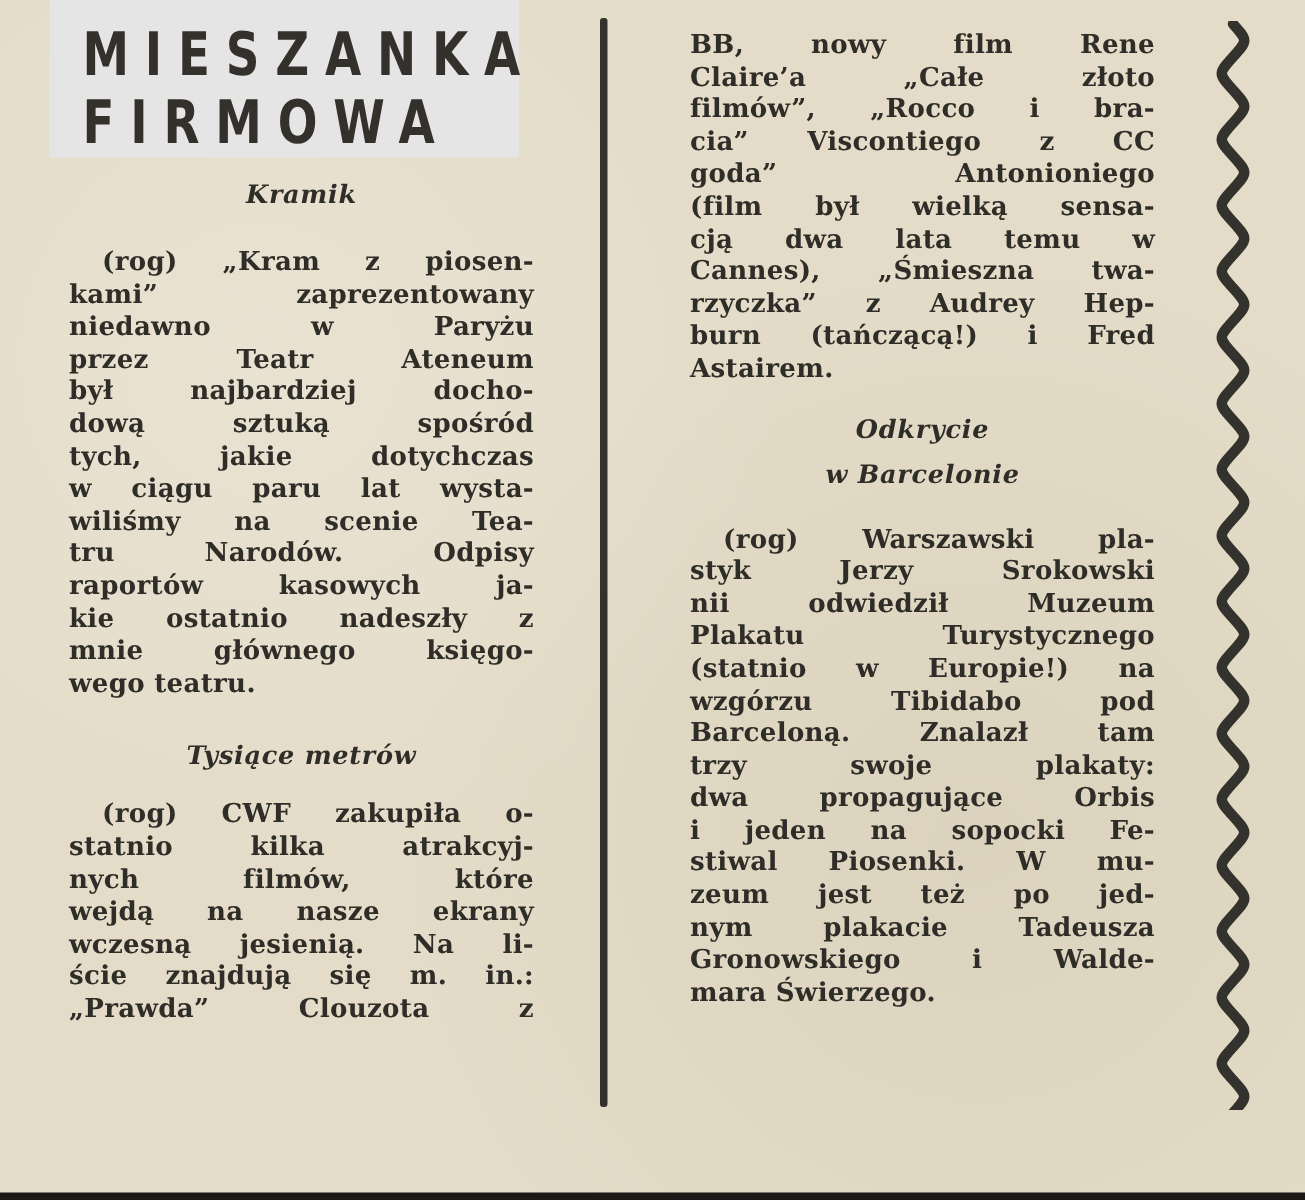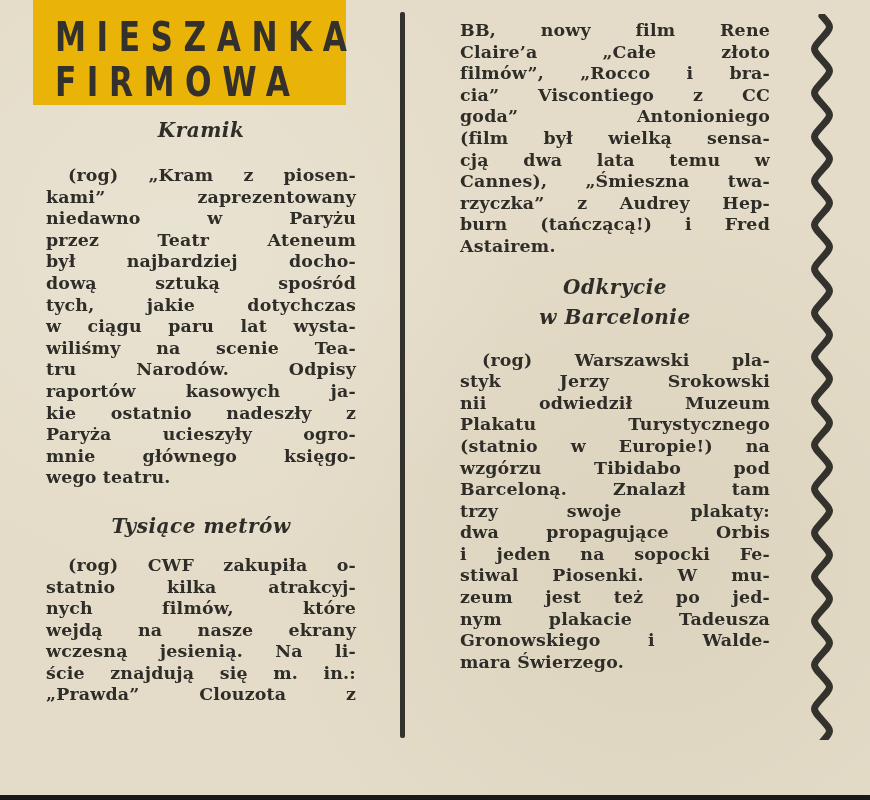--- a/index.html
+++ b/index.html
@@ -8,36 +8,36 @@
     background: #e4dcc8;
     background-image:
       radial-gradient(circle at 20% 30%, rgba(255,255,255,0.18) 0, transparent 40%),
       radial-gradient(circle at 75% 70%, rgba(150,130,100,0.10) 0, transparent 45%);
     color: #2f2d28;
     font-family: "DejaVu Serif", serif;
   }
   .bottom-strip { position: absolute; left: 0; right: 0; bottom: 0; height: 5px; background: #1a1917; }
   .masthead {
     position: absolute; left: 33px; top: 0; width: 313px; height: 105px;
-    background: #eab308;
+    background: #e5e5e5;
   }
   .masthead-line {
     position: absolute; left: 22px; right: 0;
     font-family: "DejaVu Sans", sans-serif; font-weight: bold;
     font-size: 40px; letter-spacing: 13.5px; color: #34312c;
     transform: scaleX(0.78); transform-origin: left center; white-space: nowrap;
   }
   .masthead-line.l1 { top: 14px; }
   .masthead-line.l2 { top: 59px; }
   .col { position: absolute; }
   .col-left { left: 46px; top: 115px; width: 310px; }
   .col-right { left: 460px; top: 20px; width: 310px; }
   .heading {
     text-align: center; font-family: "DejaVu Serif", serif; font-style: italic;
-    font-weight: bold; font-size: 20px; color: #2f2d28; letter-spacing: 0.5px;
+    font-weight: bold; font-size: 17px; color: #2f2d28; letter-spacing: 0.5px;
     line-height: 30px;
   }
   .line {
     display: block; font-family: "DejaVu Serif", serif; font-weight: bold;
     font-size: 17.4px; line-height: 21.6px; height: 21.6px; white-space: nowrap;
     text-align: justify; text-align-last: justify; letter-spacing: 0.2px;
   }
   .line.last { text-align-last: left; }
   .line.indent { padding-left: 22px; }
   .rule-straight {
@@ -64,21 +64,20 @@
       <span class="line">niedawno w Paryżu</span>
       <span class="line">przez Teatr Ateneum</span>
       <span class="line">był najbardziej docho-</span>
       <span class="line">dową sztuką spośród</span>
       <span class="line">tych, jakie dotychczas</span>
       <span class="line">w ciągu paru lat wysta-</span>
       <span class="line">wiliśmy na scenie Tea-</span>
       <span class="line">tru Narodów. Odpisy</span>
       <span class="line">raportów kasowych ja-</span>
       <span class="line">kie ostatnio nadeszły z</span>
-      <span class="line">Paryża ucieszyły ogro-</span>
       <span class="line">mnie głównego księgo-</span>
       <span class="line last">wego teatru.</span>
     </div>
 
     <div class="heading" style="margin-top:22px; margin-bottom:14px;">Tysiące metrów</div>
     <div class="para">
       <span class="line indent">(rog) CWF zakupiła o-</span>
       <span class="line">statnio kilka atrakcyj-</span>
       <span class="line">nych filmów, które</span>
       <span class="line">wejdą na nasze ekrany</span>

